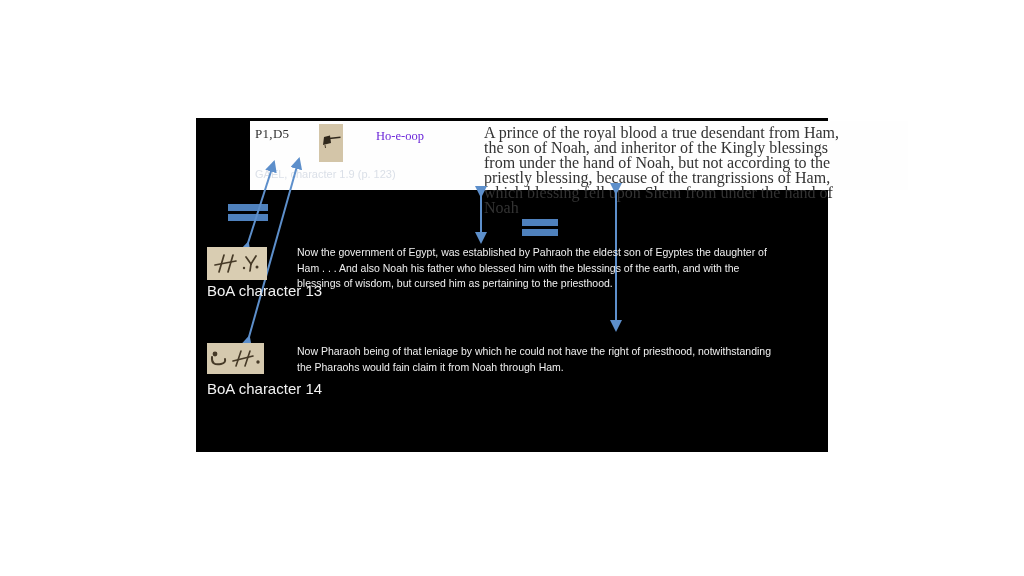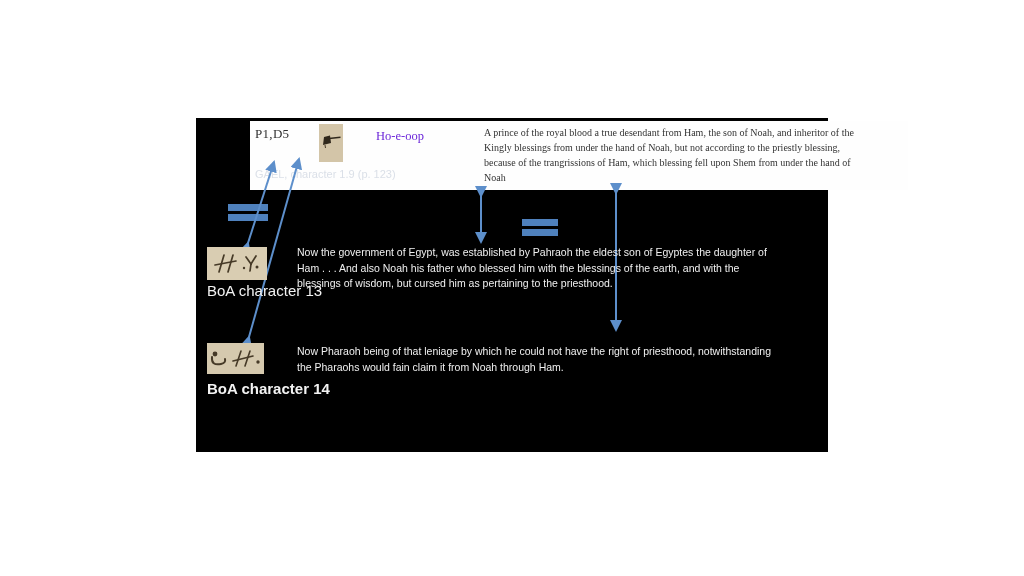--- a/index.html
+++ b/index.html
@@ -6,21 +6,21 @@
   .page{position:relative;width:1024px;height:576px;background:#ffffff;overflow:hidden;
         font-family:"Liberation Sans",sans-serif;}
   .slide{position:absolute;left:196px;top:118px;width:632px;height:334px;background:#000000;}
   .header-bar{position:absolute;left:30px;top:3px;width:658px;height:69px;background:#fefefe;margin-left:24px;}
   .id-label{position:absolute;left:5px;top:5px;font-family:"Liberation Serif",serif;
             font-size:13px;color:#303030;letter-spacing:0.3px;}
   .header-glyph{position:absolute;left:69px;top:3px;width:24px;height:38px;background:#d3c5a8;}
   .translit{position:absolute;left:126px;top:8px;font-family:"Liberation Serif",serif;
             font-size:12.5px;color:#6d28d9;}
   .quote{position:absolute;left:234px;top:4px;width:375px;font-family:"Liberation Serif",serif;
-         font-size:10px;line-height:15px;color:#333333;}
+         font-size:16px;line-height:15px;color:#333333;}
   .source-note{position:absolute;left:5px;top:47px;font-size:11px;color:#dbe0e8;text-align:center;}
   .bar{position:absolute;height:7px;background:#4f81bd;}
   .char-img{position:absolute;}
   .char-label{position:absolute;color:#f2f2f2;font-size:15px;}
   .passage{position:absolute;left:101px;width:478px;color:#f0f0f0;font-size:10.5px;line-height:15.6px;}
   .arrow-layer{position:absolute;left:0;top:0;width:632px;height:334px;}
 </style>
 </head>
 <body>
 
@@ -86,19 +86,19 @@
         <circle cx="8" cy="11" r="2.4" fill="#463a27"></circle>
         <path d="M5 14 Q4 23 14 21 Q19 20 18 16" stroke="#463a27" stroke-width="2" fill="none" stroke-linecap="round"></path>
         <g stroke="#463a27" stroke-width="1.6" fill="none" stroke-linecap="round">
           <path d="M29 23 L34 8"></path>
           <path d="M38 23 L43 8"></path>
           <path d="M26 18 L46 13"></path>
         </g>
         <circle cx="51" cy="19" r="1.7" fill="#463a27"></circle>
       </svg>
     </div>
-    <div class="char-label" style="left:11px;top:262px;font-weight:bold;">BoA character 14</div>
+    <div class="char-label" style="left:11px;top:262px;">BoA character 14</div>
 
     <div class="passage" style="top:127px;">Now the government of Egypt, was established by Pahraoh the eldest son of Egyptes the daughter of Ham . . . And also Noah his father who blessed him with the blessings of the earth, and with the blessings of wisdom, but cursed him as pertaining to the priesthood.</div>
     <div class="passage" style="top:226px;">Now Pharaoh being of that leniage by which he could not have the right of priesthood, notwithstanding the Pharaohs would fain claim it from Noah through Ham.</div>
 
   </div>
 </div>
 
 </body></html>

